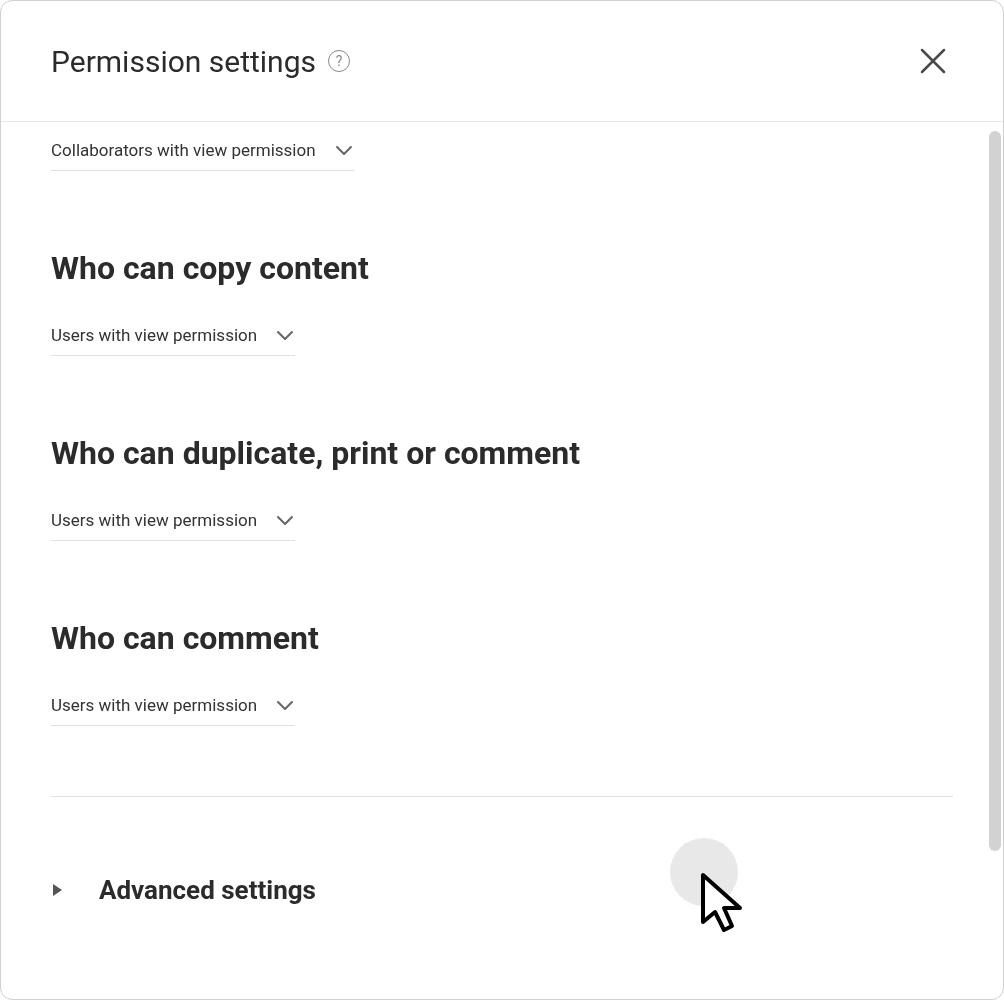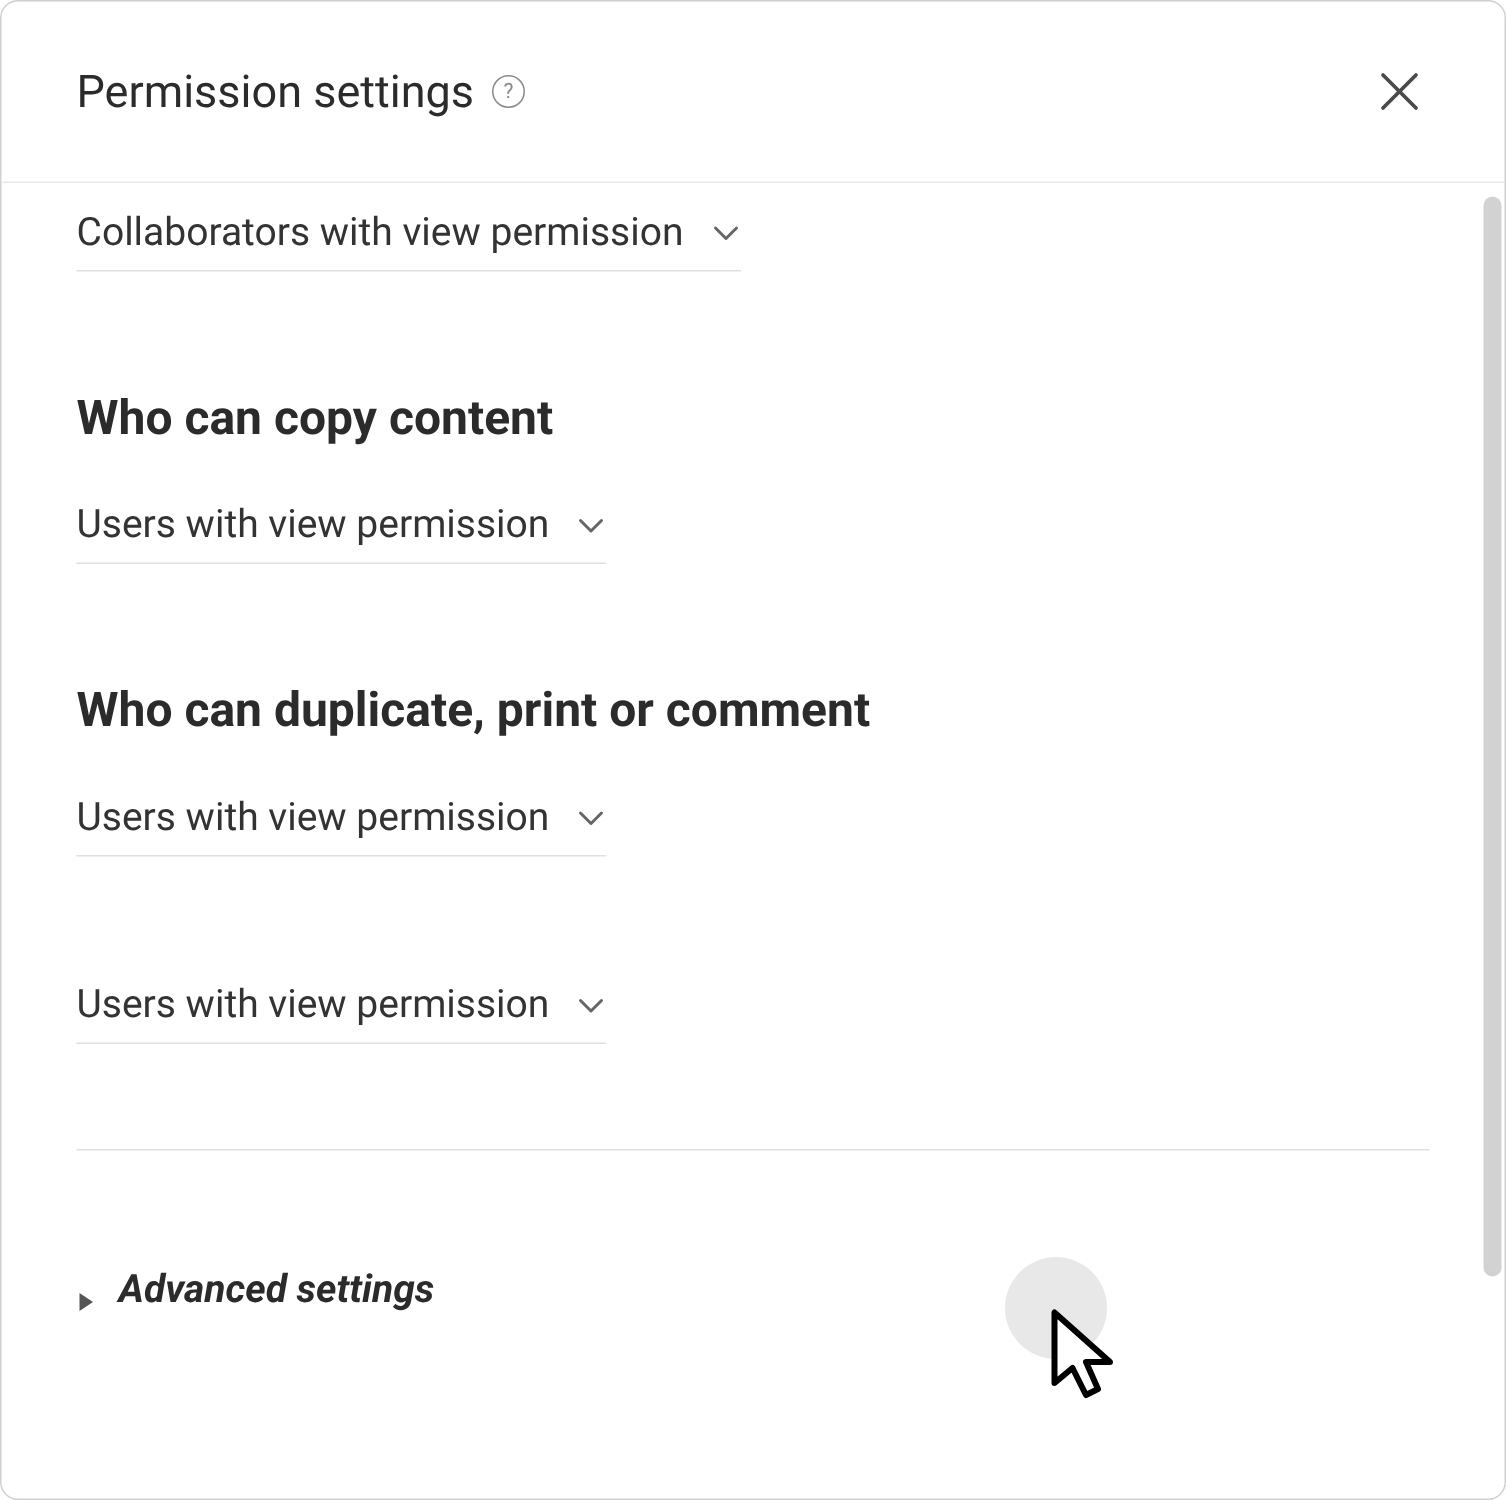--- a/index.html
+++ b/index.html
@@ -83,21 +83,21 @@
       display: flex;
       align-items: center;
       gap: 18px;
       padding: 6px 0 10px 0;
       border-bottom: 1px solid #e0e0e0;
       cursor: pointer;
       width: fit-content;
     }
 
     .select-value {
-      font-size: 26px;
+      font-size: 17px;
       font-weight: 400;
       color: #333333;
     }
 
     .chevron {
       color: #666666;
       display: flex;
       align-items: center;
     }
 
@@ -114,25 +114,24 @@
 
     .divider {
       height: 1px;
       background: #e0e0e0;
       margin-top: 70px;
       width: 100%;
     }
 
     .advanced-row {
       display: flex;
-      align-items: flex-end;
-      gap: 16px;
+      align-items: center;
+      gap: 36px;
       margin-top: 78px;
       cursor: pointer;
-      font-style: italic;
     }
 
     .advanced-triangle {
       color: #555555;
       display: flex;
       align-items: center;
     }
 
     .advanced-label {
       font-size: 26px;
@@ -217,20 +216,21 @@
         <span class="select-value">Users with view permission</span>
         <span class="chevron">
           <svg width="20" height="12" viewBox="0 0 20 12" fill="none" stroke="currentColor" stroke-width="2" stroke-linecap="round" stroke-linejoin="round">
             <polyline points="3,3 10,10 17,3"></polyline>
           </svg>
         </span>
       </div>
     </div>
 
     <div class="section">
+      <div class="section-label">Who can comment</div>
       <div class="select-field">
         <span class="select-value">Users with view permission</span>
         <span class="chevron">
           <svg width="20" height="12" viewBox="0 0 20 12" fill="none" stroke="currentColor" stroke-width="2" stroke-linecap="round" stroke-linejoin="round">
             <polyline points="3,3 10,10 17,3"></polyline>
           </svg>
         </span>
       </div>
     </div>
 

